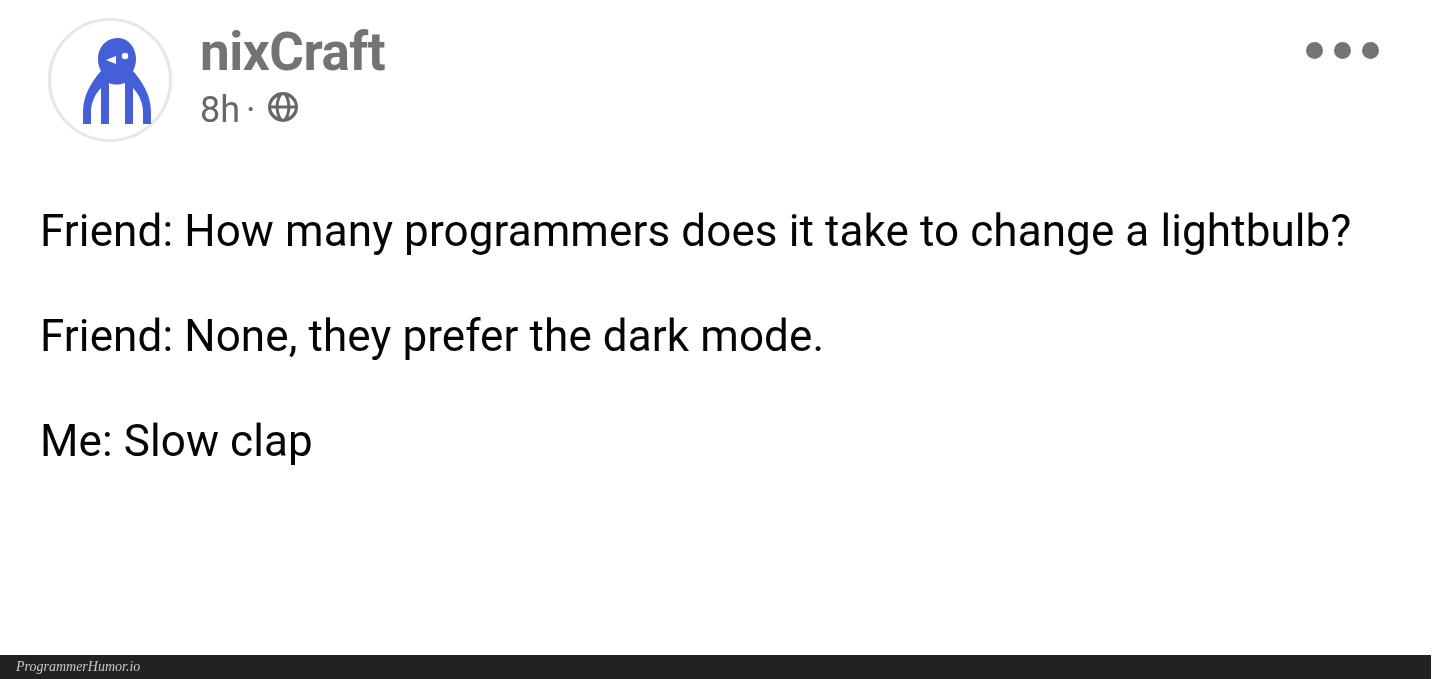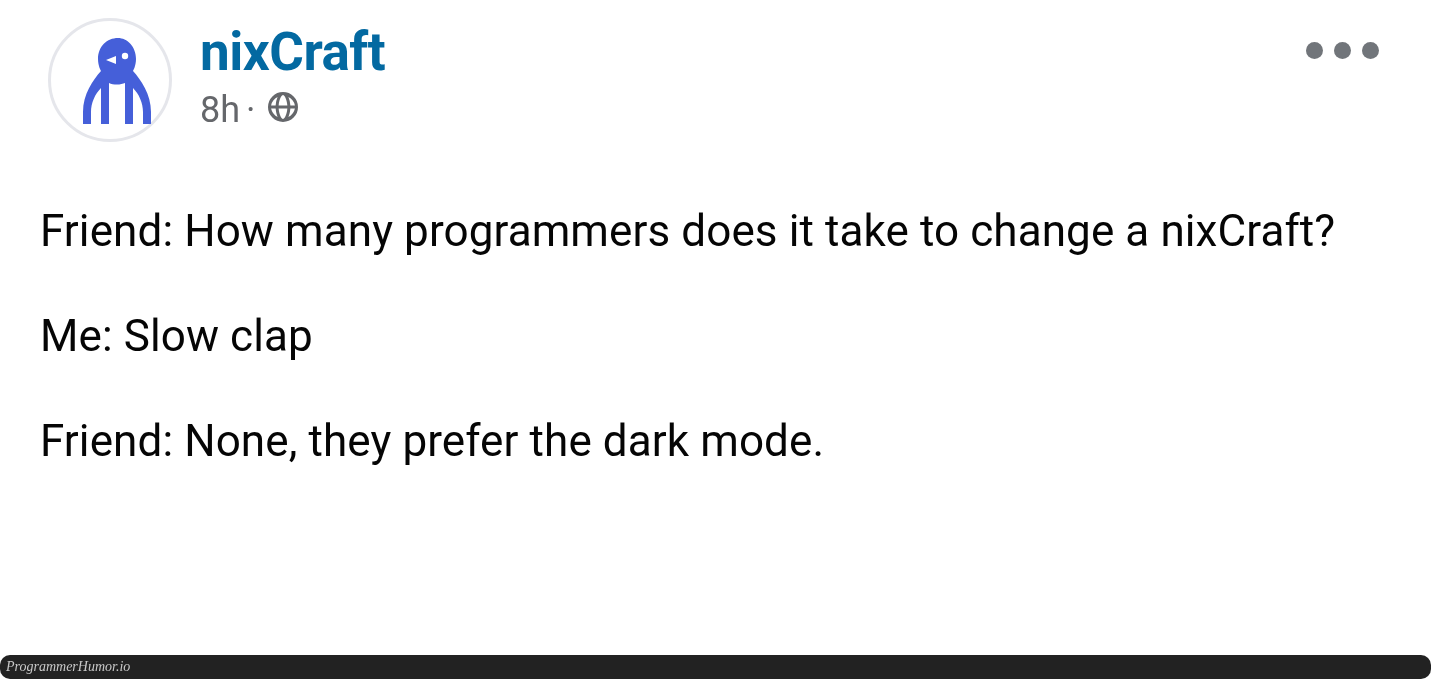--- a/index.html
+++ b/index.html
@@ -37,21 +37,21 @@
     align-items: center;
     justify-content: center;
     box-sizing: border-box;
   }
   .avatar-svg { width: 100px; height: 100px; display:block; }
 
   .author-block { margin-left: 28px; }
   .author-name {
     font-size: 53px;
     font-weight: 700;
-    color: #0369a1;
+    color: #737373;
     letter-spacing: -0.5px;
     line-height: 1;
   }
   .meta {
     margin-top: 10px;
     display: flex;
     align-items: flex-start;
     color: #65676b;
     font-size: 36px;
   }
@@ -98,22 +98,21 @@
   .footer-bar {
     position: absolute;
     left: 0; right: 9px; bottom: 0;
     height: 24px;
     background: #222222;
     color: #c8c8c8;
     font-family: Georgia, "Times New Roman", serif;
     font-style: italic;
     font-size: 14px;
     line-height: 24px;
-    padding-left: 6px;
-    border-radius: 10px;
+    padding-left: 16px;
   }
 </style>
 </head>
 <body>
 
 <div class="stage">
 
   <div class="post-header">
     <div class="avatar-wrap">
       <svg class="avatar-svg" viewBox="0 0 100 100">
@@ -139,21 +138,21 @@
 
   <button class="more-btn" aria-label="More">
     <span class="dots">
       <span class="d"></span>
         <span class="d"></span>
         <span class="d"></span>
     </span>
   </button>
 
   <div class="post-body">
-    <p>Friend: How many programmers does it take to change a nixCraft?</p>
+    <p>Friend: How many programmers does it take to change a lightbulb?</p>
+    <p>Friend: None, they prefer the dark mode.</p>
     <p>Me: Slow clap</p>
-    <p>Friend: None, they prefer the dark mode.</p>
   </div>
 
   <div class="footer-bar">
     <span>ProgrammerHumor.io</span>
   </div>
 </div>
 
 </body></html>

